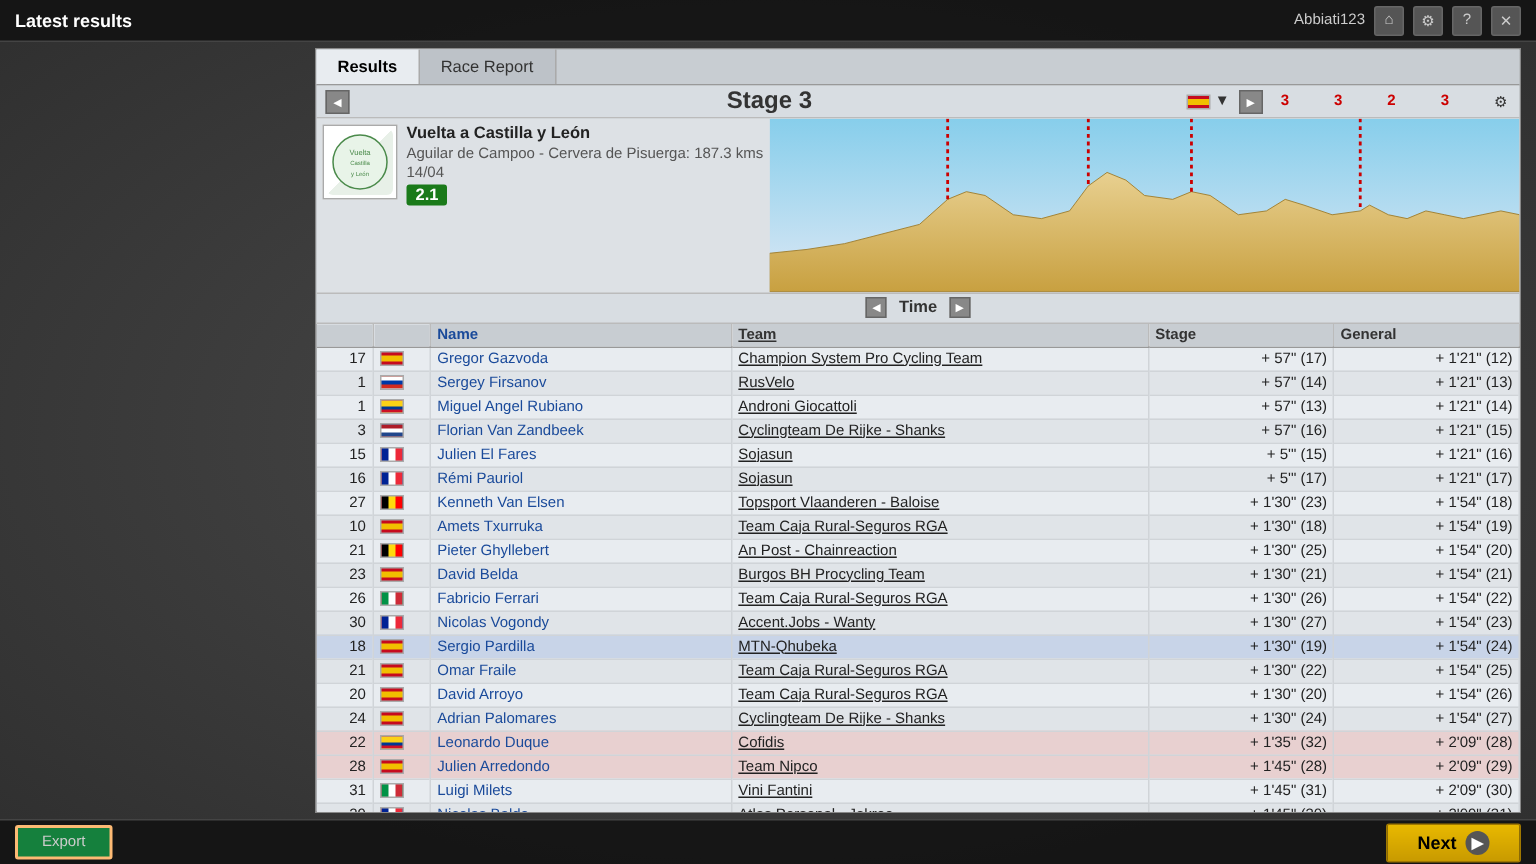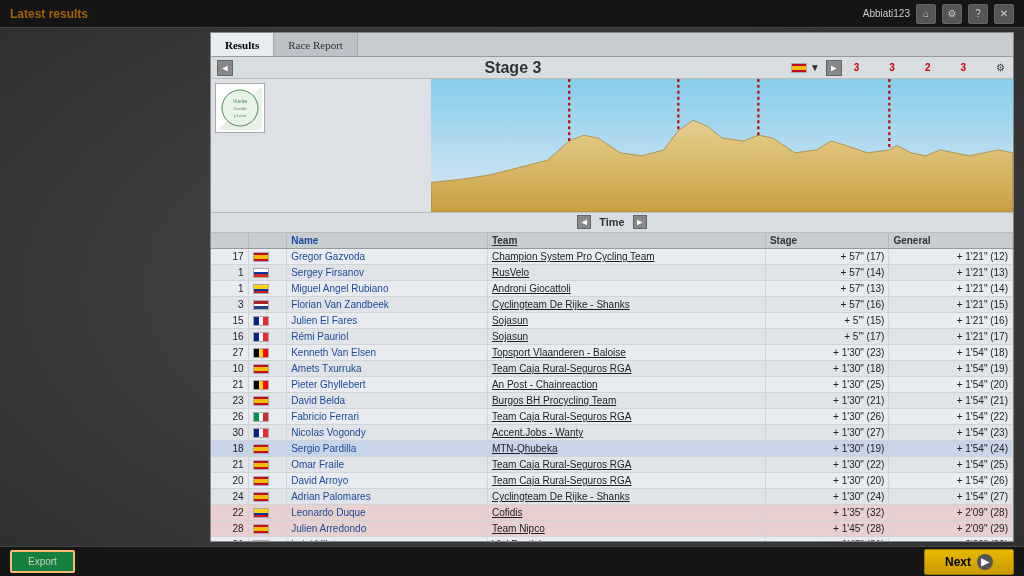--- a/index.html
+++ b/index.html
@@ -30,21 +30,21 @@
       height: 28px;
       background: rgba(20,20,20,0.95);
       display: flex;
       align-items: center;
       justify-content: space-between;
       padding: 0 10px;
       z-index: 10;
       border-bottom: 1px solid #444;
     }
     .top-bar-title {
-      color: #a16207;
+      color: #ffffff;
       font-size: 12px;
       font-weight: bold;
     }
     .top-bar-right {
       display: flex;
       align-items: center;
       gap: 6px;
     }
     .top-bar-user {
       color: #ccc;
@@ -128,21 +128,20 @@
     }
     .tab {
       padding: 3px 14px;
       cursor: pointer;
       font-size: 11px;
       color: #333;
       border-right: 1px solid #aaa;
       display: flex;
       align-items: center;
       background: #bdc2c8;
-      font-family: Liberation Serif, serif;
     }
     .tab.active {
       background: #e8ecf0;
       color: #000;
       font-weight: bold;
     }
 
     
     .stage-nav {
       display: flex;
@@ -373,20 +372,26 @@
     <div style="display:flex;padding:4px;gap:6px;align-items:flex-start;min-width:220px;">
       <div class="race-logo">
         <div class="race-logo-inner">
           <svg width="40" height="40" viewBox="0 0 40 40">
             <circle cx="20" cy="20" r="18" fill="#e8f4e8" stroke="#4a8a4a" stroke-width="1"></circle>
             <text x="20" y="15" text-anchor="middle" font-size="5" fill="#4a8a4a">Vuelta</text>
             <text x="20" y="22" text-anchor="middle" font-size="4" fill="#4a8a4a">Castilla</text>
             <text x="20" y="29" text-anchor="middle" font-size="4" fill="#4a8a4a">y León</text>
           </svg>
         </div>
+      </div>
+      <div class="race-details">
+        <div class="race-name">Vuelta a Castilla y León</div>
+        <div class="race-subtitle">Aguilar de Campoo - Cervera de Pisuerga: 187.3 kms</div>
+        <div class="race-date">14/04</div>
+        <div class="race-cat">2.1</div>
       </div>
     </div>
 
     <div style="flex:1;min-height:90px;position:relative;overflow:hidden;">
       <svg width="100%" height="100%" viewBox="0 0 400 90" preserveAspectRatio="none">
 
         <defs>
           <linearGradient id="skyGrad" x1="0" y1="0" x2="0" y2="1">
             <stop offset="0%" stop-color="#87ceeb"></stop>
             <stop offset="100%" stop-color="#dde8f5"></stop>

